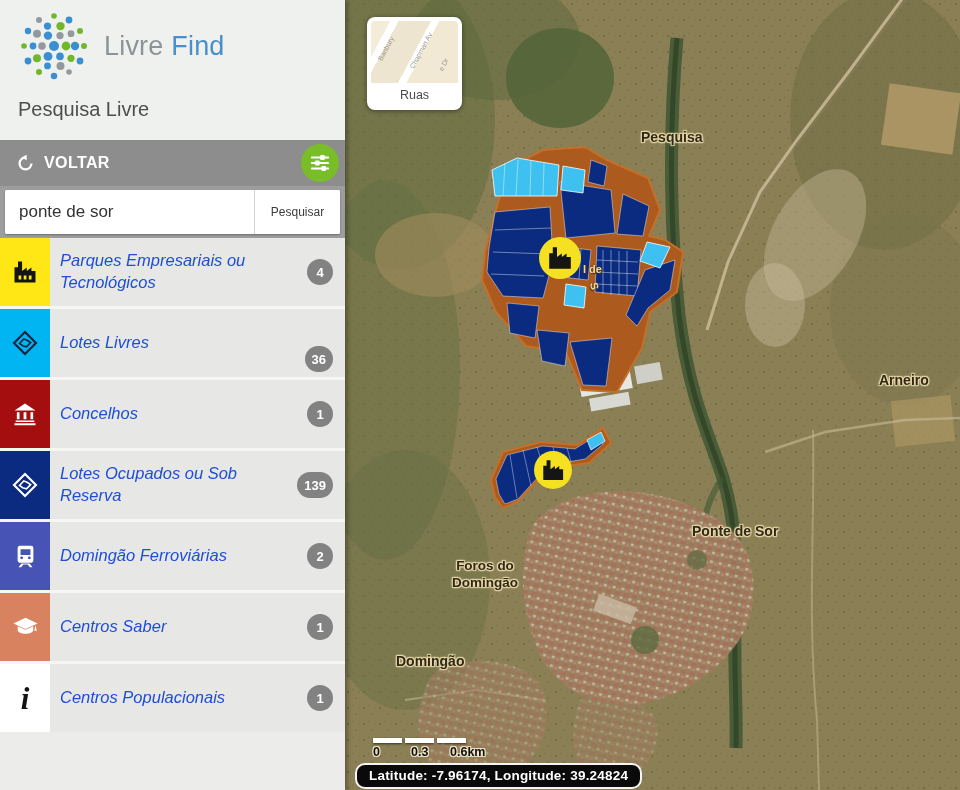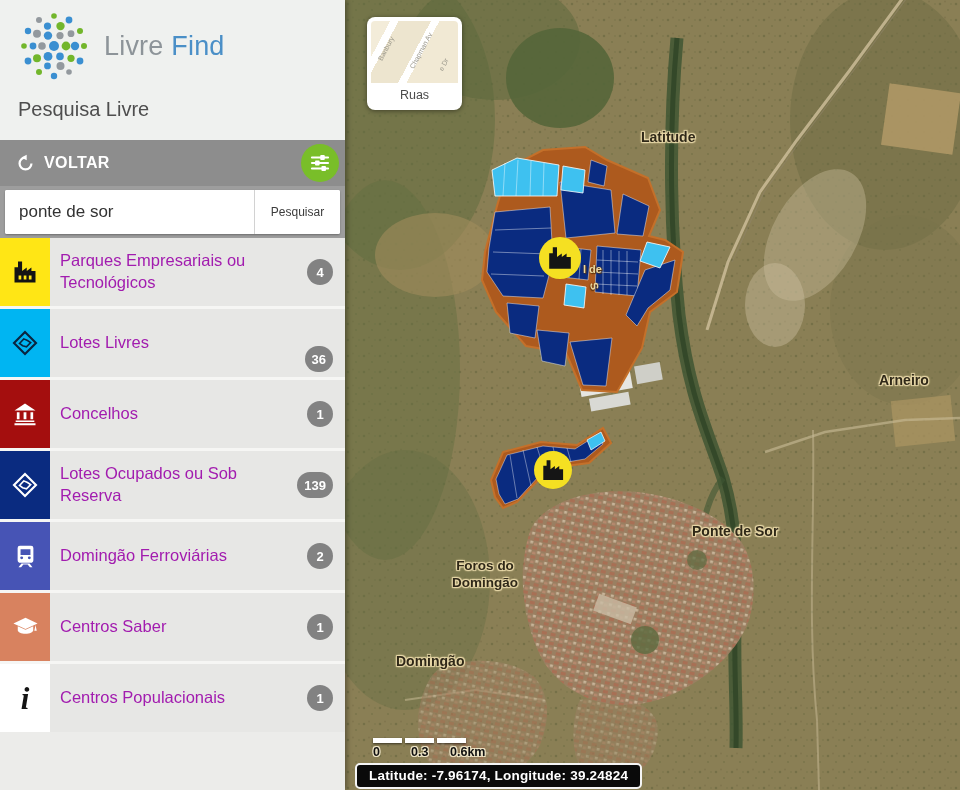--- a/index.html
+++ b/index.html
@@ -21,21 +21,21 @@
 
   .search-row { height:52px; background:#9d9d9d; display:flex; align-items:center; padding:0 5px; }
   .search-box { display:flex; width:100%; height:44px; background:#fff; border-radius:2px; overflow:hidden; box-shadow:0 1px 2px rgba(0,0,0,.3); }
   .search-input { flex:1; border:0; outline:none; padding:0 14px; font-size:17px; color:#333; font-family:inherit; }
   .search-btn { width:102px; border:0; background:#fff; border-left:1px solid #d2d2d2; font-size:12px; color:#3c3c3c; font-family:inherit; cursor:pointer; }
 
   .list { background:#f6f6f4; }
   .row { display:flex; height:68px; margin-bottom:3px; cursor:pointer; }
   .icon-cell { width:50px; flex:0 0 50px; display:flex; align-items:center; justify-content:center; }
   .row-content { flex:1; background:#e7e7e5; display:flex; align-items:center; padding:0 12px 0 10px; gap:8px; }
-  .row-label { flex:1; font-size:16.5px; color:#a21caf; line-height:1.32; }
+  .row-label { flex:1; font-size:16.5px; color:#1d4ed8; line-height:1.32;font-style:italic; }
   .badge { min-width:26px; height:26px; border-radius:13px; color:#fff; font-weight:bold; font-size:13px; display:flex; align-items:center; justify-content:center; padding:0 7px; }
   .serif-i { font-family:"Liberation Serif", serif; font-style:italic; font-weight:bold; font-size:31px; color:#141414; line-height:1; }
 
   
   .map { position:absolute; left:345px; top:0; width:615px; height:790px; overflow:hidden;
     background-color:#8a7f55;
     background-image:
       radial-gradient(ellipse 300px 220px at 6% 10%, rgba(84,94,50,.65), transparent 70%),
       radial-gradient(ellipse 240px 420px at 2% 48%, rgba(94,103,56,.55), transparent 70%),
       radial-gradient(ellipse 260px 200px at 12% 88%, rgba(98,108,62,.5), transparent 70%),
@@ -61,21 +61,21 @@
 
   .scalebar { position:absolute; left:28px; top:738px; z-index:3; }
   .scalebar .segs { display:flex; gap:3px; filter:drop-shadow(0 1px 1px rgba(0,0,0,.6)); }
   .scalebar .seg { width:29px; height:5px; background:#fff; }
   .scalebar .ticks { position:relative; height:16px; margin-top:2px; font-weight:bold; font-size:12.5px; color:#101010;
     text-shadow:1px 1px 0 #efe6c8, -1px -1px 0 #efe6c8, 1px -1px 0 #efe6c8, -1px 1px 0 #efe6c8; }
   .scalebar .t0 { position:absolute; left:0; }
   .scalebar .t1 { position:absolute; left:38px; }
   .scalebar .t2 { position:absolute; left:77px; }
 
-  .coord-bar { position:absolute; left:10px; top:763px; z-index:3; background:#0a0a0a; border:2px solid #f5f5f5; border-radius:5px;
+  .coord-bar { position:absolute; left:10px; top:763px; z-index:3; background:#0a0a0a; border:2px solid #f5f5f5; border-radius:10px;
     color:#fff; font-weight:bold; font-size:13.5px; padding:3px 12px 4px; letter-spacing:.2px; }
 </style>
 </head>
 <body>
 
 <div class="app">
 
   <div class="sidebar">
     <div class="header">
       <div class="logo-row">
@@ -349,21 +349,21 @@
       <g>
         <circle cx="215" cy="258" r="21" fill="#F5E022"></circle>
         <use href="#factory-glyph" fill="#151515" transform="translate(200.6,243.6) scale(1.2)"></use>
       </g>
       <g>
         <circle cx="208" cy="470" r="19" fill="#F5E022"></circle>
         <use href="#factory-glyph" fill="#151515" transform="translate(195,457) scale(1.1)"></use>
       </g>
     </svg>
 
-    <div class="map-label" style="left:296px; top:129px; font-size:14px;">Latitude</div>
+    <div class="map-label" style="left:296px; top:129px; font-size:14px;">Pesquisa</div>
     <div class="map-label" style="left:518px; top:372px; font-size:14px;margin-left:16px;">Arneiro</div>
     <div class="map-label" style="left:347px; top:523px; font-size:14px;">Ponte de Sor</div>
     <div class="map-label two-line" style="left:92px; top:526px;margin-top:32px;">Foros do Domingão</div>
     <div class="map-label" style="left:51px; top:653px; font-size:14px;">Domingão</div>
     <div class="street-frag" style="left:238px; top:263px;">l de</div>
     <div class="street-frag" style="left:246px; top:280px; transform:rotate(75deg);">S</div>
 
     <div class="minimap">
       <div class="minimap-img">
         <span class="minimap-street" style="left:2px; top:24px;">Banbury</span>

